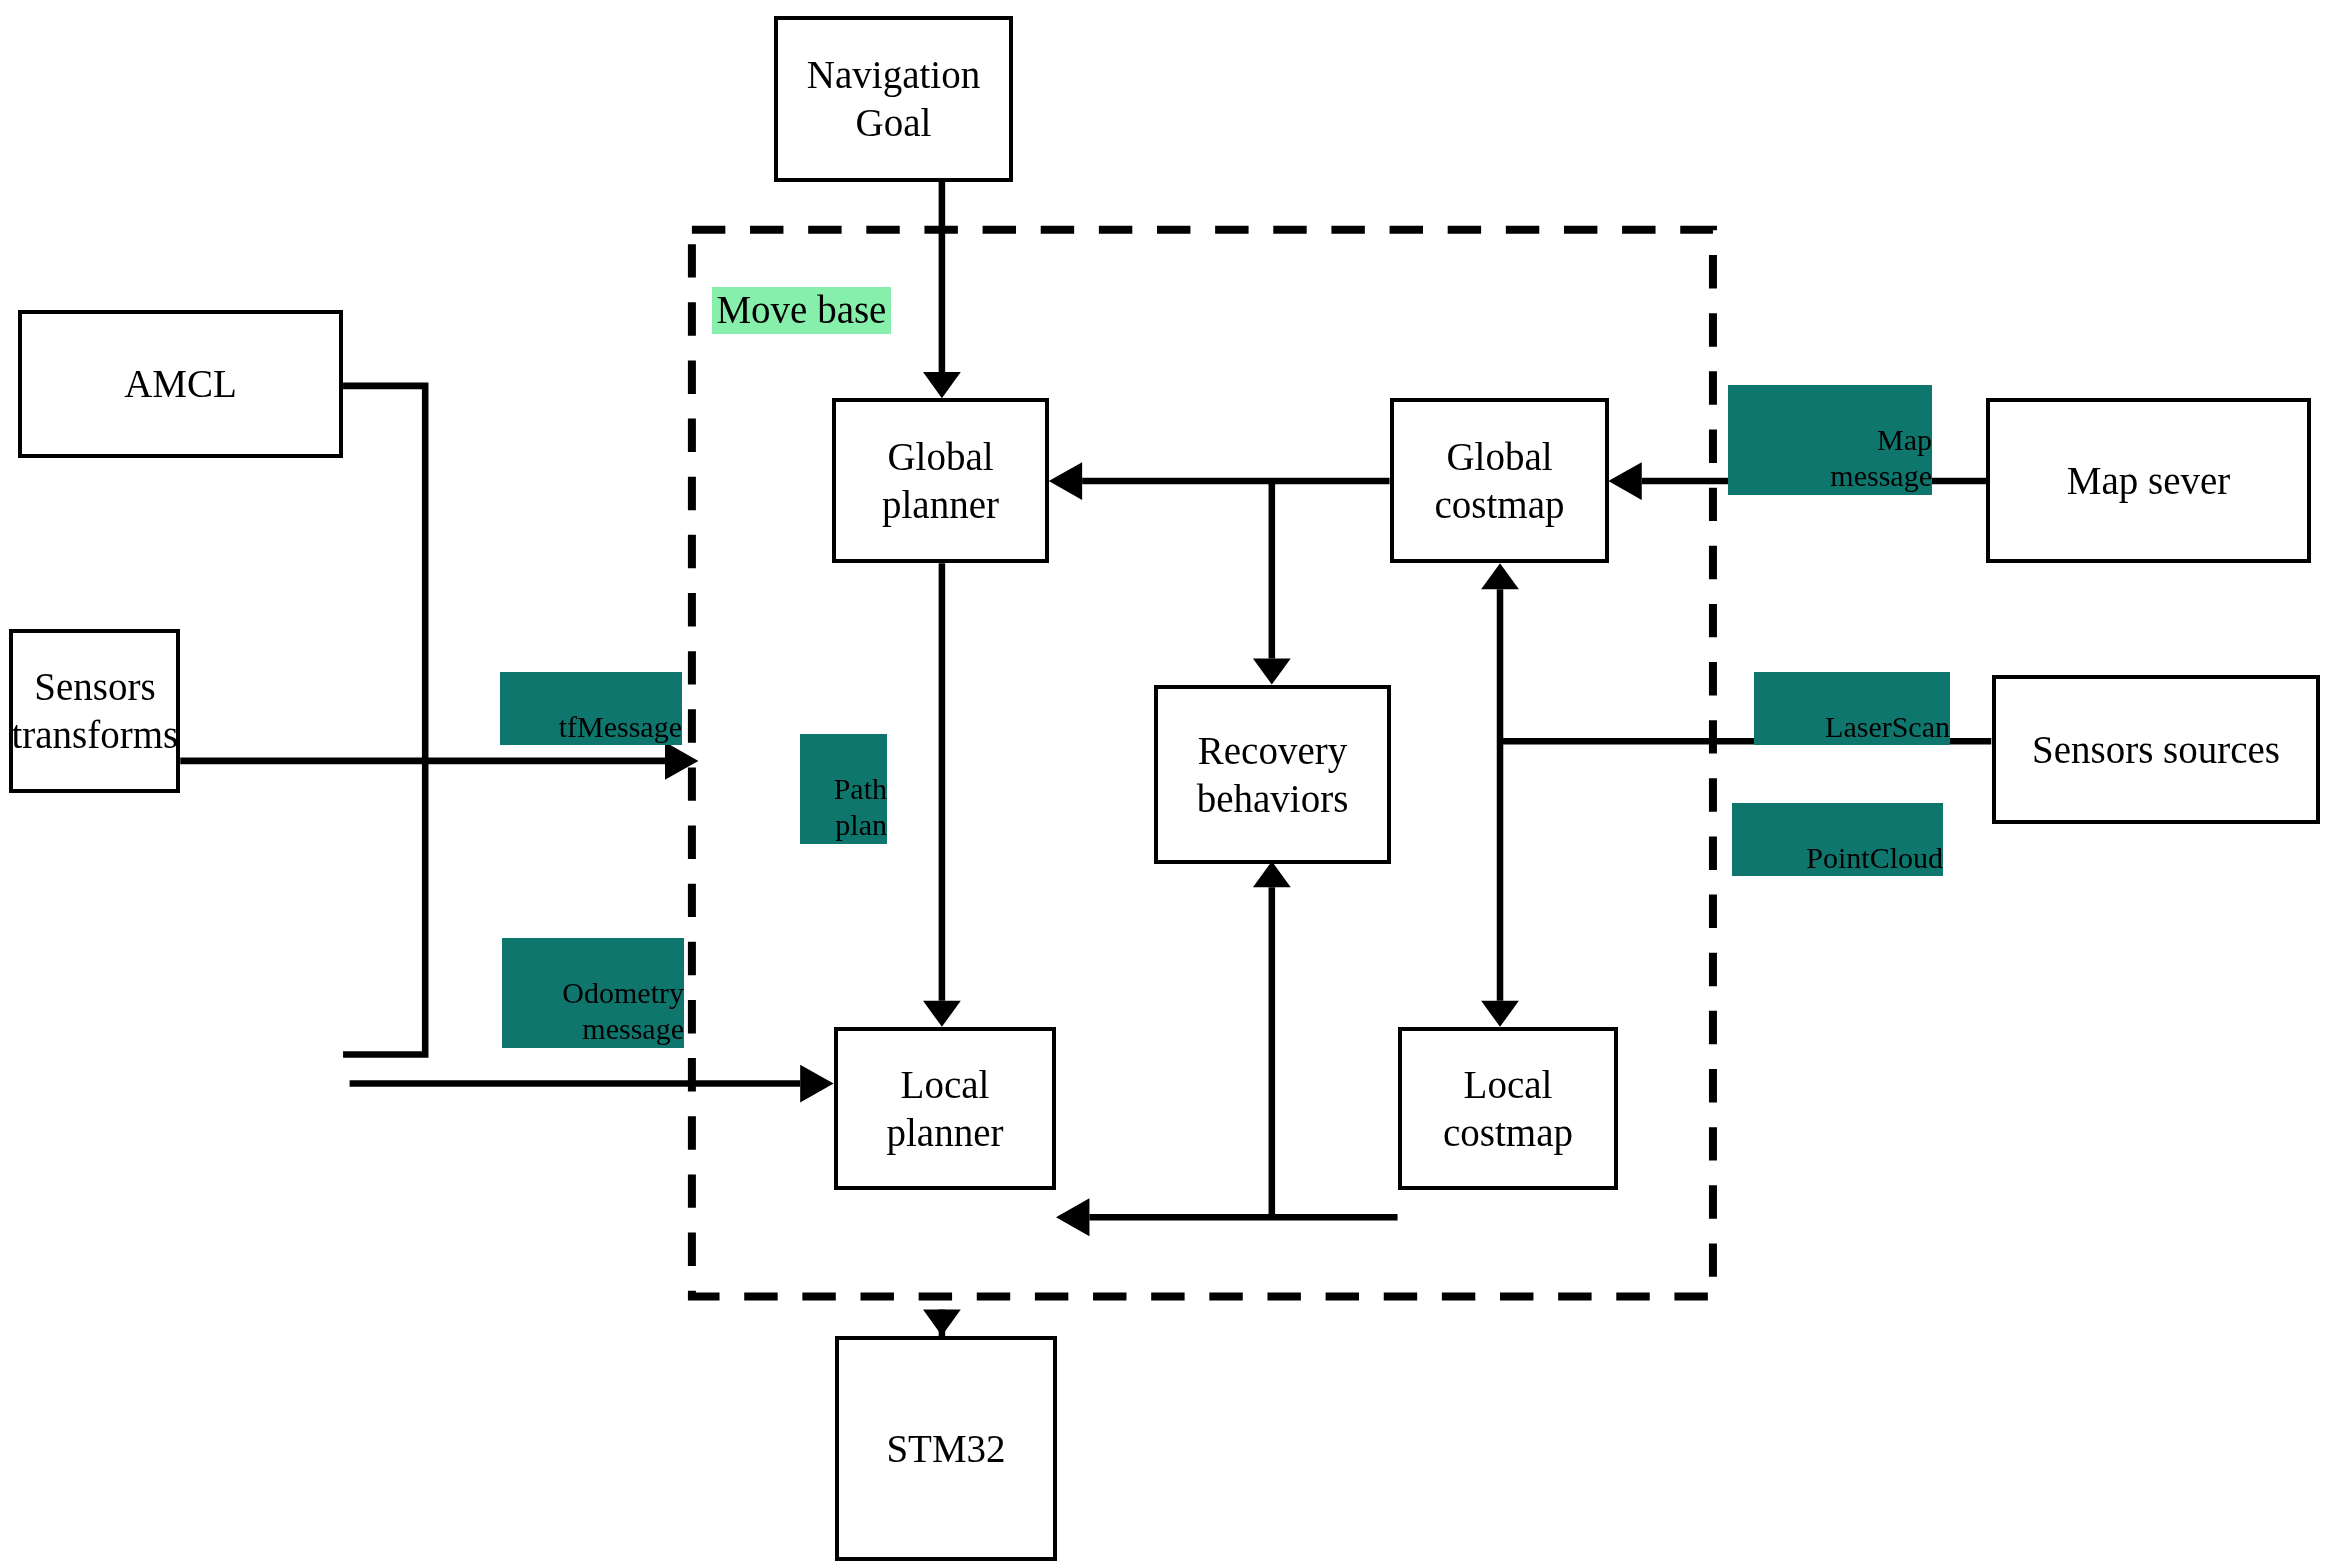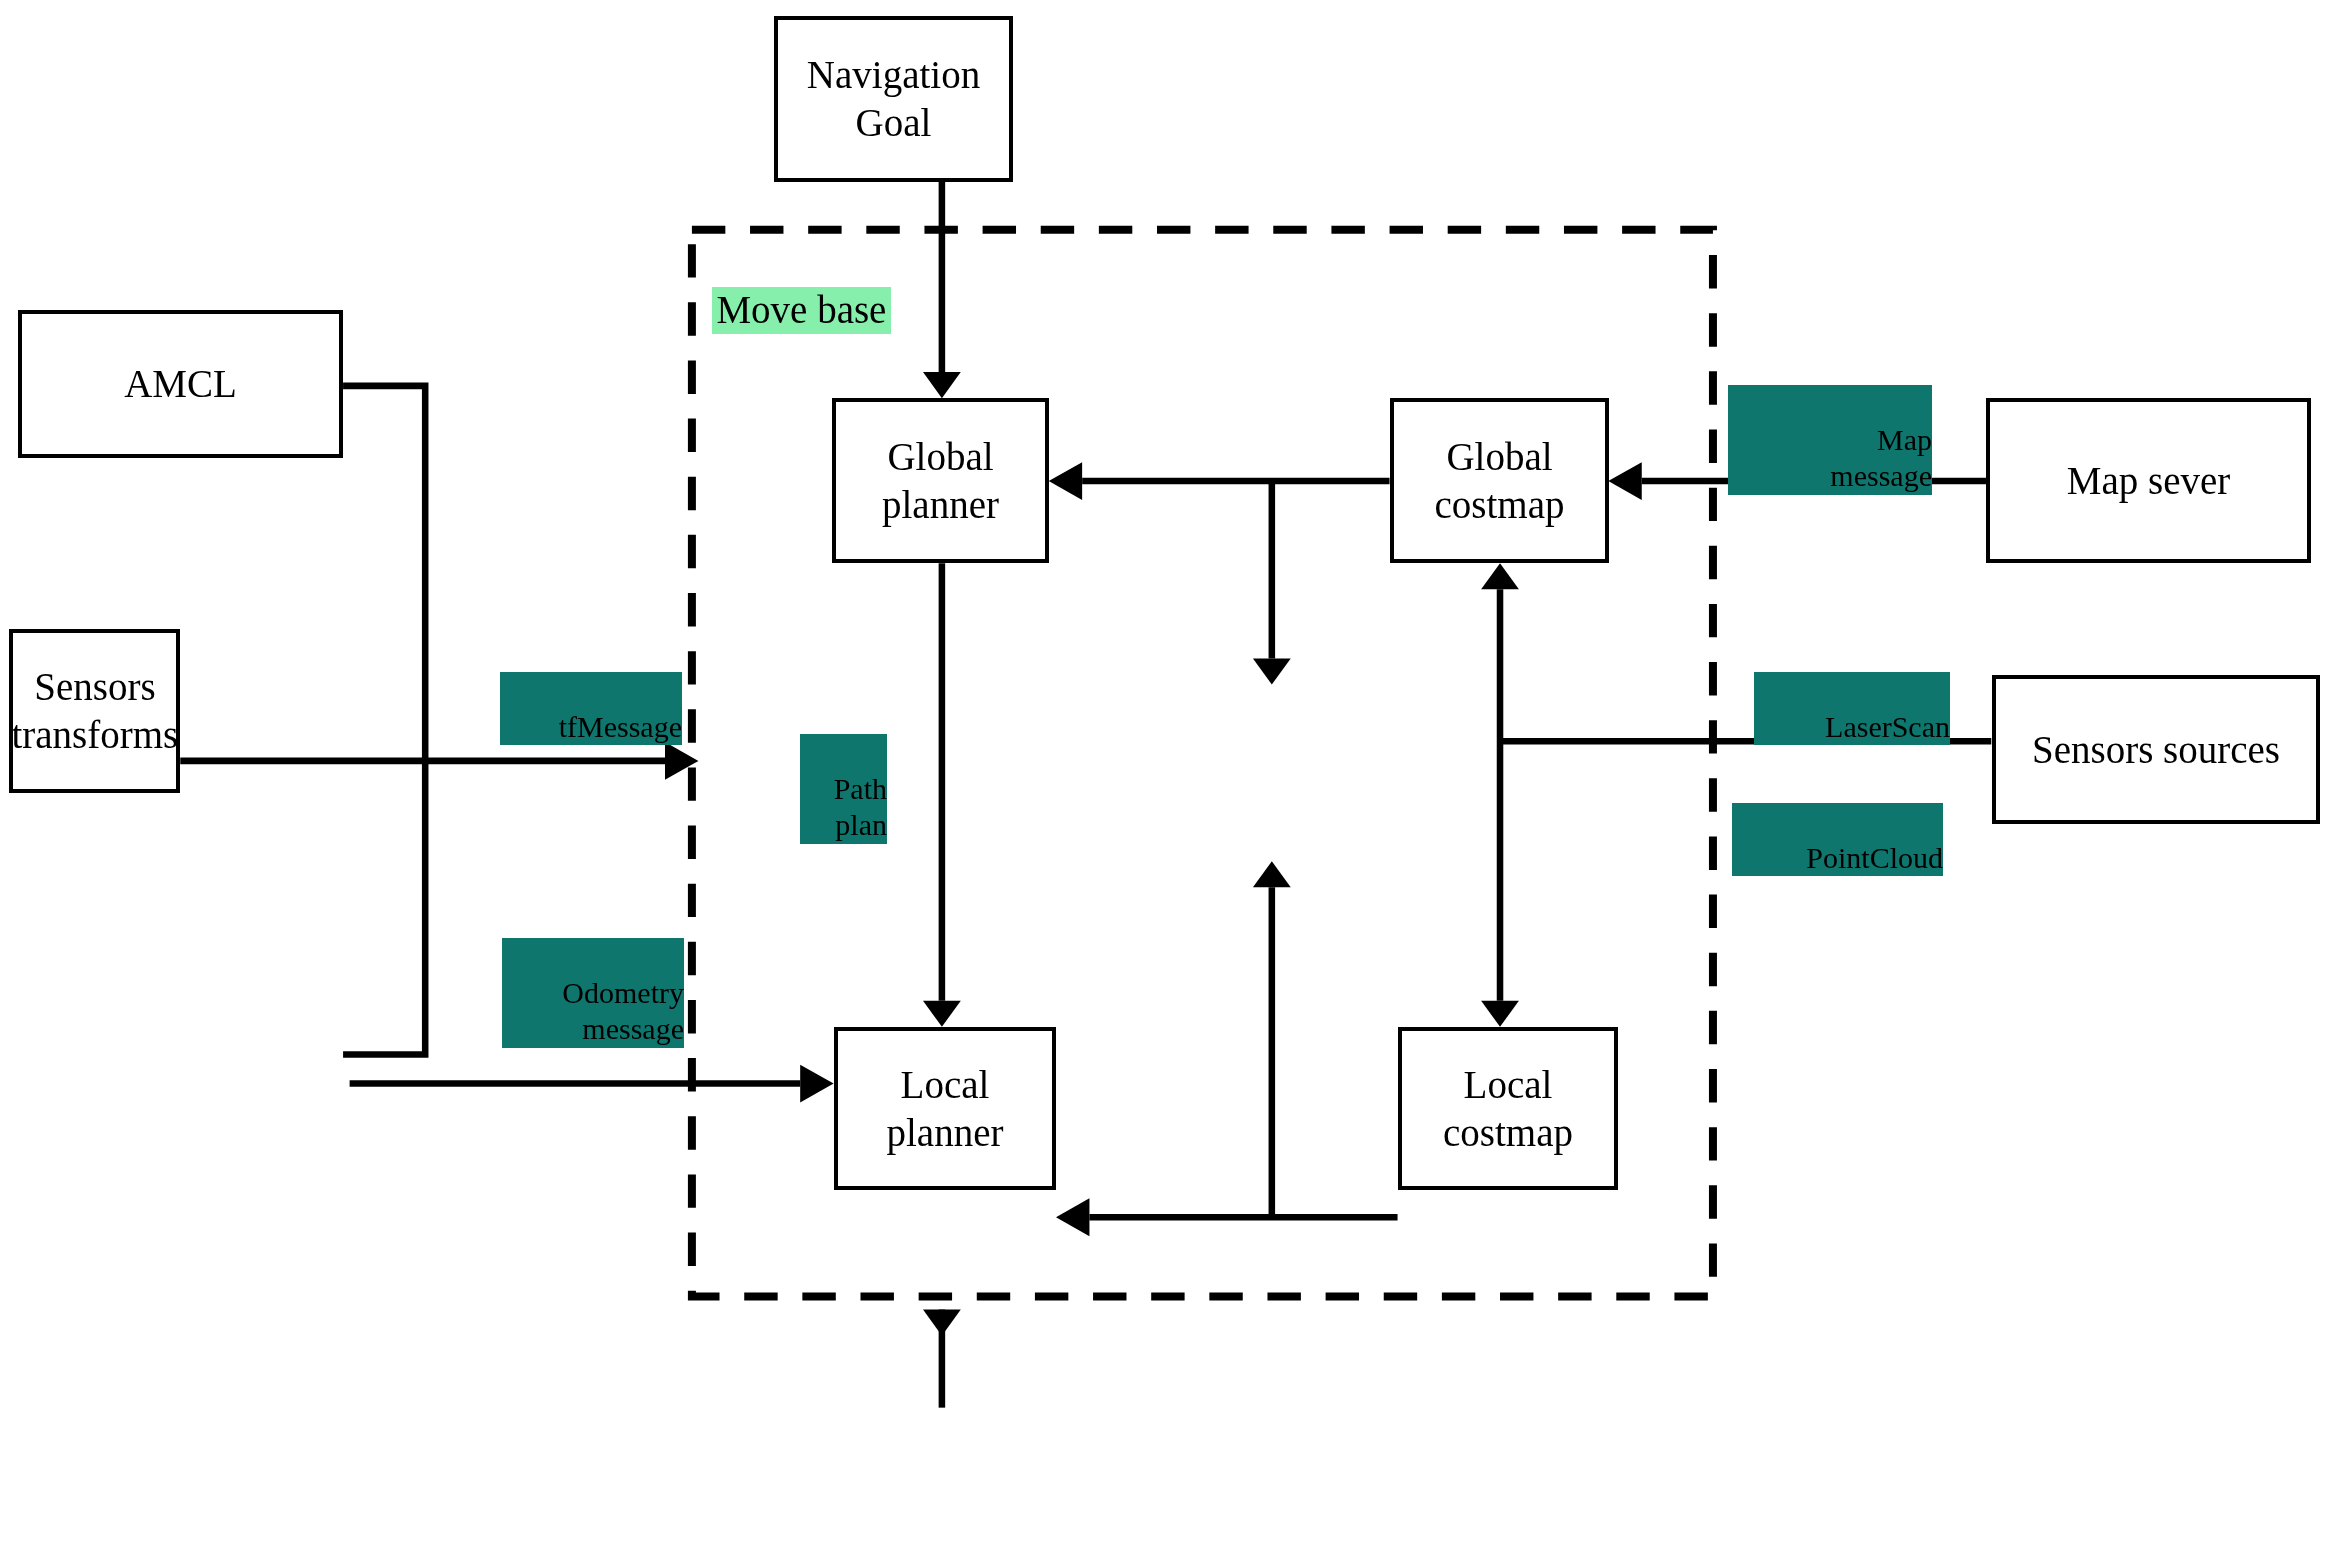--- a/index.html
+++ b/index.html
@@ -135,39 +135,46 @@
   <div class="node" style="left:832px; top:398px; width:217px; height:165px;">
     <span class="node-label">Global
 planner</span>
   </div>
 
   <div class="node" style="left:1390px; top:398px; width:219px; height:165px;">
     <span class="node-label">Global
 costmap</span>
   </div>
 
+  <div class="node" style="left:1154px; top:685px; width:237px; height:179px;">
+    <span class="node-label">Recovery
+behaviors</span>
+  </div>
 
   <div class="node" style="left:834px; top:1027px; width:222px; height:163px;">
     <span class="node-label">Local
 planner</span>
   </div>
 
   <div class="node" style="left:1398px; top:1027px; width:220px; height:163px;">
     <span class="node-label">Local
 costmap</span>
   </div>
 
   <div class="node" style="left:1986px; top:398px; width:325px; height:165px;">
     <span class="node-label">Map sever</span>
   </div>
 
   <div class="node" style="left:1992px; top:675px; width:328px; height:149px;">
     <span class="node-label">Sensors sources</span>
   </div>
 
+  <div class="node" style="left:835px; top:1336px; width:222px; height:225px;">
+    <span class="node-label">STM32</span>
+  </div>
 
   <div class="group-label" style="left:712px; top:287px;">
     <span>Move base</span>
   </div>
 
   <div class="edge-label" style="left:500px; top:672px; width:182px;">
     <span>tfMessage</span>
   </div>
 
   <div class="edge-label" style="left:502px; top:938px; width:182px;">

